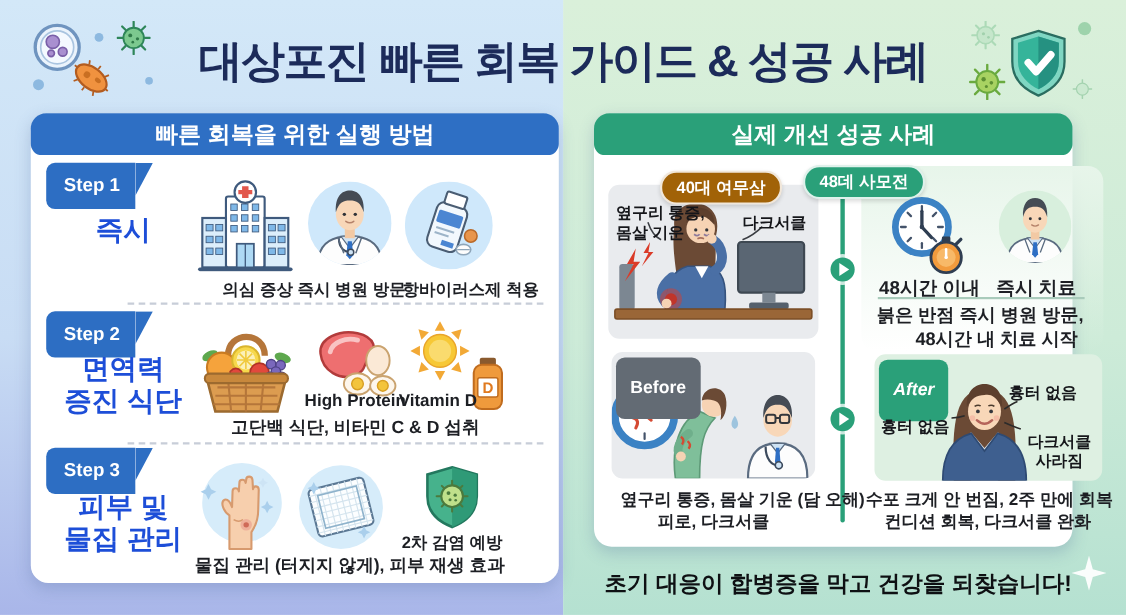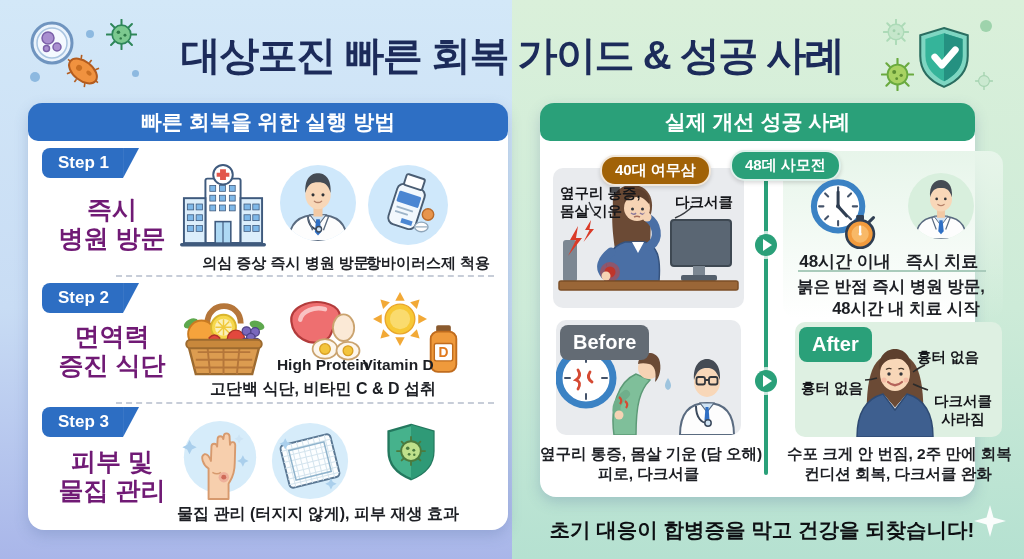--- a/index.html
+++ b/index.html
@@ -8,33 +8,33 @@
   .abs{position:absolute;}
   .bgL{left:0;top:0;width:512px;height:559px;
     background:linear-gradient(180deg,#d3e8f8 0%,#c8dcf4 55%,#a9b6e9 100%);}
   .bgR{left:512px;top:0;width:512px;height:559px;
     background:linear-gradient(180deg,#daf0da 0%,#cdebd8 55%,#b5e1d1 100%);}
   .page-title{left:135px;top:28px;width:754px;text-align:center;
     font-size:40px;font-weight:800;letter-spacing:-1.5px;color:#1c2b5a;}
   .card{background:#fff;border-radius:16px;box-shadow:0 5px 14px rgba(70,100,150,.25);}
   .panel-head{left:0;top:0;width:100%;height:38px;border-radius:14px 14px 10px 10px;
     display:flex;align-items:center;justify-content:center;color:#fff;font-weight:800;font-size:21px;}
-  .step-badge{left:14px;height:30px;background:#2d6ec3;color:#fff;font-weight:800;font-size:17px;
+  .step-badge{left:14px;height:42px;background:#2d6ec3;color:#fff;font-weight:800;font-size:17px;
     display:flex;align-items:center;padding:0 14px 0 16px;border-radius:8px 0 0 8px;}
   .step-badge::after{content:"";position:absolute;left:100%;top:0;width:16px;height:30px;
     background:#2d6ec3;clip-path:polygon(0 0,100% 0,0 100%);}
   .step-title{left:8px;width:152px;text-align:center;font-weight:800;font-size:25px;
-    line-height:1.16;color:#701a75;}
+    line-height:1.16;color:#1d4ed8;}
   .cap{font-weight:700;font-size:15px;color:#1d1f24;white-space:nowrap;text-align:center;}
   .cap-sm{font-weight:700;font-size:14.5px;color:#1d1f24;white-space:nowrap;text-align:center;}
   .dash{border-top:2px dashed #c7cdd8;height:0;}
   .pill{color:#fff;font-weight:800;font-size:15px;display:flex;align-items:center;justify-content:center;
     border-radius:15px;padding:0 13px;height:27px;white-space:nowrap;border:2px solid rgba(255,255,255,.85);
     box-shadow:0 2px 4px rgba(0,0,0,.15);}
-  .tag{color:#fff;font-weight:800;font-size:20px;border-radius:8px;padding:6px 13px;white-space:nowrap;}
+  .tag{color:#fff;font-weight:800;font-size:16px;border-radius:8px;padding:19px 13px;white-space:nowrap;}
   .tline{width:4px;background:#2aa079;border-radius:2px;}
   .tnode{width:22px;height:22px;border-radius:50%;background:#2aa079;display:flex;
     align-items:center;justify-content:center;box-shadow:0 0 0 3px rgba(255,255,255,.75);}
   .tnode::after{content:"";width:0;height:0;border-left:9px solid #fff;
     border-top:6px solid transparent;border-bottom:6px solid transparent;margin-left:3px;}
   .scene{border-radius:10px;overflow:hidden;}
   .slabel{font-weight:800;font-size:14.5px;color:#15161a;white-space:nowrap;}
   .tagline{left:540px;width:444px;top:516px;text-align:center;font-weight:800;font-size:20.5px;color:#0e1013;}
   svg{display:block;}
 </style>
@@ -156,21 +156,20 @@
   <div class="abs card" style="left:28px;top:103px;width:480px;height:427px;">
     <div class="abs panel-head" style="background:#2e6fc4;">
       <span>빠른 회복을 위한 실행 방법</span>
     </div>
 
     <div class="abs step-badge" style="top:45px;">
         <span>Step 1</span>
       </div>
     <div class="abs step-title" style="top:92px;">
       <div>즉시</div>
-      <div>병원 방문</div>
     </div>
     <div class="abs" style="left:150px;top:60px;width:90px;height:84px;">
       <svg viewBox="0 0 92 86" width="90" height="84">
         <rect x="28" y="16" width="36" height="66" rx="2" fill="#fff" stroke="#3f5a7d" stroke-width="2"></rect>
         <rect x="6" y="36" width="22" height="46" fill="#dceefb" stroke="#3f5a7d" stroke-width="2"></rect>
         <rect x="64" y="36" width="22" height="46" fill="#dceefb" stroke="#3f5a7d" stroke-width="2"></rect>
         <circle cx="46" cy="12" r="10" fill="#fff" stroke="#3f5a7d" stroke-width="2"></circle>
         <path d="M43 6.5h6v3.5h3.5v4h-3.5v3.5h-6v-3.5h-3.5v-4h3.5z" fill="#e2574c"></path>
         <g fill="#7fb8e8" stroke="#3f5a7d" stroke-width=".8">
           <rect x="32.5" y="23" width="6" height="6"></rect>
@@ -377,20 +376,21 @@
           <line x1="18" y1="40" x2="20.5" y2="37.5"></line>
             <line x1="35.5" y1="22.5" x2="38" y2="20"></line>
         </g>
         <circle cx="28" cy="30" r="10.5" fill="#bfe08b" stroke="#4c7a3d" stroke-width="2"></circle>
         <circle cx="24.5" cy="27" r="1.9" fill="#4c7a3d"></circle>
           <circle cx="31" cy="29" r="1.6" fill="#4c7a3d"></circle>
         <circle cx="26" cy="33.5" r="1.5" fill="#4c7a3d"></circle>
           <circle cx="31.5" cy="34" r="1.3" fill="#4c7a3d"></circle>
       </svg>
     </div>
+    <div class="abs cap-sm" style="left:316px;top:381px;width:134px;font-size:15px;">2차 감염 예방</div>
     <div class="abs cap" style="left:128px;top:401px;width:324px;font-size:16px;">물집 관리 (터지지 않게), 피부 재생 효과</div>
   </div>
 
   <div class="abs card" style="left:540px;top:103px;width:435px;height:394px;">
     <div class="abs panel-head" style="background:#2aa079;">
       <span>실제 개선 성공 사례</span>
     </div>
 
     <div class="abs" style="left:243px;top:48px;width:220px;height:168px;border-radius:14px;background:linear-gradient(180deg,#e7f5ea,rgba(255,255,255,0));"></div>
 
@@ -512,41 +512,41 @@
         <rect x="140.5" y="57" width="8.5" height="7.5" rx="2" fill="none" stroke="#33363b" stroke-width="1.8"></rect>
         <rect x="153" y="57" width="8.5" height="7.5" rx="2" fill="none" stroke="#33363b" stroke-width="1.8"></rect>
         <line x1="149" y1="60" x2="153" y2="60" stroke="#33363b" stroke-width="1.8"></line>
         <path d="M144 83 L151 92 L158 83 Z" fill="#cfe3f4" stroke="#5a6b80" stroke-width="1.2"></path>
         <path d="M149.5 87 L152.5 87 L153.5 100 L151 104 L148.5 100 Z" fill="#2f6fc4"></path>
         <path d="M140 86 C140 98 146 103 151 103" fill="none" stroke="#3c4a5d" stroke-width="2"></path>
         <circle cx="152" cy="103" r="3.2" fill="#cfe3f4" stroke="#3c4a5d" stroke-width="1.5"></circle>
       </svg>
       <div class="abs tag" style="left:4px;top:5px;background:#636b74;"><span>Before</span></div>
     </div>
-    <div class="abs cap" style="left:0px;top:341px;width:217px;font-size:15.5px;font-weight:800;">옆구리 통증, 몸살 기운 (담 오해)</div>
+    <div class="abs cap" style="left:0px;top:341px;width:217px;font-size:15.5px;font-weight:800;padding-left:24px;">옆구리 통증, 몸살 기운 (담 오해)</div>
     <div class="abs cap" style="left:0px;top:361px;width:217px;font-size:15.5px;font-weight:800;">피로, 다크서클</div>
 
     <div class="abs scene" style="left:255px;top:219px;width:207px;height:115px;background:#def0e2;">
       <svg viewBox="0 0 207 115" width="207" height="115">
         <path d="M72 115 C70 60 74 32 100 32 C126 32 130 60 128 115 Z" fill="#6b4a35"></path>
         <ellipse cx="100" cy="52" rx="15" ry="17" fill="#f8d7b8"></ellipse>
         <path d="M84 48 C83 33 92 27 100 27 C108 27 117 33 116 48 C110 38 106 36 100 37 C93 37 88 40 84 48 Z" fill="#5d3f2d"></path>
         <circle cx="94" cy="52" r="1.7" fill="#33363b"></circle>
           <circle cx="106" cy="52" r="1.7" fill="#33363b"></circle>
         <path d="M91 47.5 q3 -2 5.5 -0.5 M103.5 47 q3 -1.5 5.5 0.5" stroke="#4a3a2c" stroke-width="1.4" fill="none"></path>
         <path d="M93 60 q7 6.5 14 0" stroke="#b5645a" stroke-width="2.2" fill="none" stroke-linecap="round"></path>
         <circle cx="89" cy="58" r="2.6" fill="#f3b3a0" opacity=".7"></circle>
           <circle cx="111" cy="58" r="2.6" fill="#f3b3a0" opacity=".7"></circle>
         <path d="M88 72 L100 86 L112 72 L112 115 L88 115 Z" fill="#fff" stroke="#d8dde2" stroke-width="1"></path>
         <path d="M62 115 C62 88 74 76 88 72 L100 88 L112 72 C126 76 138 88 138 115 Z" fill="#3e5f8f" stroke="#2e4a73" stroke-width="1.5"></path>
         <path d="M118 50 q7 -5 12 -7" stroke="#2b2b2b" stroke-width="1.5" fill="none"></path>
         <path d="M118 62 q9 4 15 6" stroke="#2b2b2b" stroke-width="1.5" fill="none"></path>
         <path d="M82 56 q-6 2 -12 2" stroke="#2b2b2b" stroke-width="1.5" fill="none"></path>
       </svg>
-      <div class="abs tag" style="left:4px;top:5px;background:#2aa079;"><span>After</span></div>
+      <div class="abs tag" style="left:4px;top:5px;background:#2aa079;font-style:italic;"><span>After</span></div>
       <div class="abs slabel" style="left:6px;top:57px;">흉터 없음</div>
       <div class="abs slabel" style="left:122px;top:26px;">흉터 없음</div>
       <div class="abs slabel" style="left:133px;top:70px;width:70px;text-align:center;">다크서클</div>
       <div class="abs slabel" style="left:133px;top:88px;width:70px;text-align:center;">사라짐</div>
     </div>
     <div class="abs cap" style="left:247px;top:341px;width:222px;font-size:15.5px;font-weight:800;">수포 크게 안 번짐, 2주 만에 회복</div>
     <div class="abs cap" style="left:247px;top:361px;width:222px;font-size:15.5px;font-weight:800;">컨디션 회복, 다크서클 완화</div>
   </div>
 
   <div class="abs tagline">초기 대응이 합병증을 막고 건강을 되찾습니다!</div>

